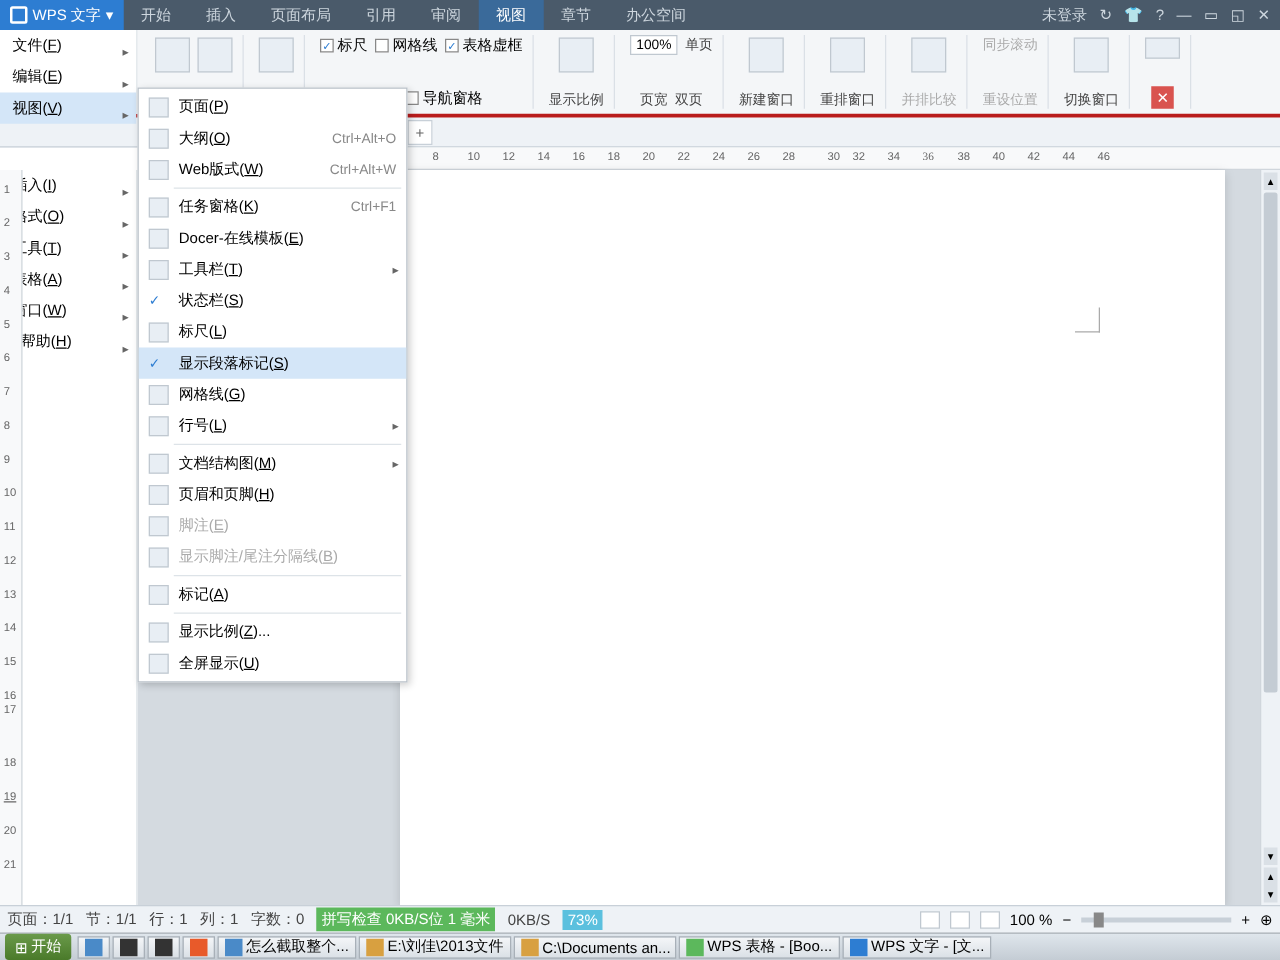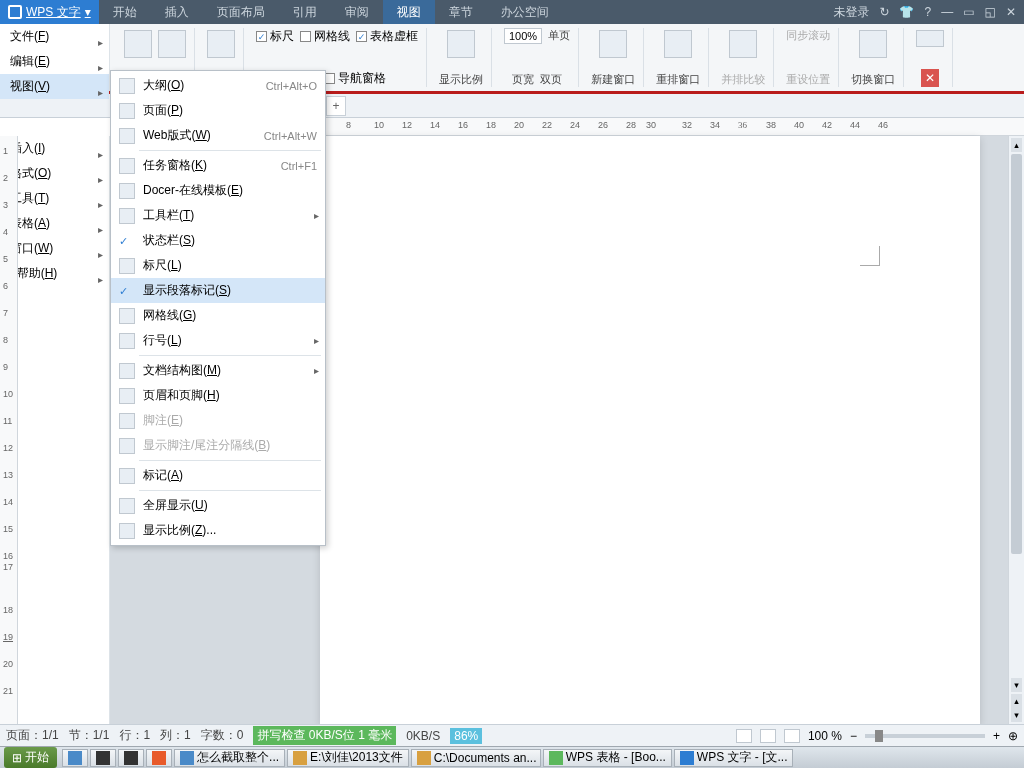--- a/index.html
+++ b/index.html
@@ -1,18 +1,18 @@
 <!DOCTYPE html>
 <html><head>
 <meta charset="utf-8">
 <style>
 * { margin:0; padding:0; box-sizing:border-box; font-family:"Microsoft YaHei",SimSun,Arial,sans-serif; font-size:12px; }
 body { background:#fff; width:1024px; height:768px; overflow:hidden; position:relative; }
 .titlebar { height:24px; background:#4a5a6a; display:flex; align-items:center; color:#fff; }
-.app-badge { background:#2d7dd2; height:24px; display:flex; align-items:center; padding:0 8px; gap:4px;text-decoration:underline; }
+.app-badge { background:#2d7dd2; height:24px; display:flex; align-items:center; padding:0 8px; gap:4px; }
 .app-badge .logo { width:14px; height:14px; border:2px solid #fff; border-radius:2px; }
 .tabs-main { display:flex; height:24px; }
 .tab-main { padding:0 14px; line-height:24px; cursor:pointer; color:#cdd6de; }
 .tab-main.active { background:#3a6a9a; color:#fff; }
 .title-right { margin-left:auto; display:flex; align-items:center; gap:10px; padding-right:8px; color:#cdd6de; }
 .title-right span { cursor:pointer; }
 
 .ribbon { height:70px; background:#f4f6f8; border-bottom:3px solid #b91c1c; display:flex; position:relative; }
 .file-menu-col { width:110px; background:#fff; border-right:1px solid #dde3e8; }
 .file-menu-col .mi { height:25px; line-height:25px; padding:0 10px; position:relative; cursor:pointer; }
@@ -203,21 +203,21 @@
     <span class="tick" style="left: 48px;">10</span>
     <span class="tick" style="left: 76px;">12</span>
     <span class="tick" style="left: 104px;">14</span>
     <span class="tick" style="left: 132px;">16</span>
     <span class="tick" style="left: 160px;">18</span>
     <span class="tick" style="left: 188px;">20</span>
     <span class="tick" style="left: 216px;">22</span>
     <span class="tick" style="left: 244px;">24</span>
     <span class="tick" style="left: 272px;">26</span>
     <span class="tick" style="left: 300px;">28</span>
-    <span class="tick" style="left: 320px; text-align: center;">30</span>
+    <span class="tick" style="left: 336px; text-align: center;">30</span>
     <span class="tick" style="left: 356px;">32</span>
     <span class="tick" style="left: 384px;">34</span>
     <span class="tick" style="left: 412px; font-family: Liberation Serif, serif;">36</span>
     <span class="tick" style="left: 440px;">38</span>
     <span class="tick" style="left: 468px;">40</span>
     <span class="tick" style="left: 496px;">42</span>
     <span class="tick" style="left: 524px;">44</span>
     <span class="tick" style="left: 552px;">46</span>
   </div>
 
@@ -261,26 +261,26 @@
     <div class="thumb"></div>
     <div class="nav" style="bottom:32px">▾</div>
     <div class="nav" style="bottom:16px">▴</div>
     <div class="nav" style="bottom:2px">▾</div>
   </div>
 </div>
 
 <div class="submenu" id="submenu">
     <div class="smi">
       <span class="ico"></span>
+      <span>页面(<u>P</u>)</span>
+    </div>
+    <div class="smi">
+      <span class="ico"></span>
       <span>大纲(<u>O</u>)</span>
       <span class="shortcut">Ctrl+Alt+O</span>
-    </div>
-    <div class="smi">
-      <span class="ico"></span>
-      <span>页面(<u>P</u>)</span>
     </div>
     <div class="smi">
       <span class="ico"></span>
       <span>Web版式(<u>W</u>)</span>
       <span class="shortcut">Ctrl+Alt+W</span>
     </div>
     <div class="sep"></div>
     <div class="smi">
       <span class="ico"></span>
       <span>任务窗格(<u>K</u>)</span>
@@ -335,37 +335,37 @@
       <span>显示脚注/尾注分隔线(<u>B</u>)</span>
     </div>
     <div class="sep"></div>
     <div class="smi">
       <span class="ico"></span>
       <span>标记(<u>A</u>)</span>
     </div>
     <div class="sep"></div>
     <div class="smi">
       <span class="ico"></span>
+      <span>显示比例(<u>Z</u>)...</span>
+    </div>
+    <div class="smi">
+      <span class="ico"></span>
       <span>全屏显示(<u>U</u>)</span>
-    </div>
-    <div class="smi">
-      <span class="ico"></span>
-      <span>显示比例(<u>Z</u>)...</span>
     </div>
   </div>
 
 <div class="statusbar">
   <span class="seg">页面：1/1</span>
   <span class="seg">节：1/1</span>
   <span class="seg">行：1</span>
   <span class="seg">列：1</span>
   <span class="seg">字数：0</span>
   <span class="green"><span>拼写检查</span> <span>0KB/S位</span> <span>1 毫米</span></span>
   <span class="seg">0KB/S</span>
-  <span class="blue">86%</span>
+  <span class="blue">73%</span>
   <div class="right">
     <div class="vbtn"></div>
     <div class="vbtn"></div>
     <div class="vbtn"></div>
     <span>100 %</span>
     <span>−</span>
     <div class="slider">
         <div class="knob"></div>
       </div>
     <span>+</span>

